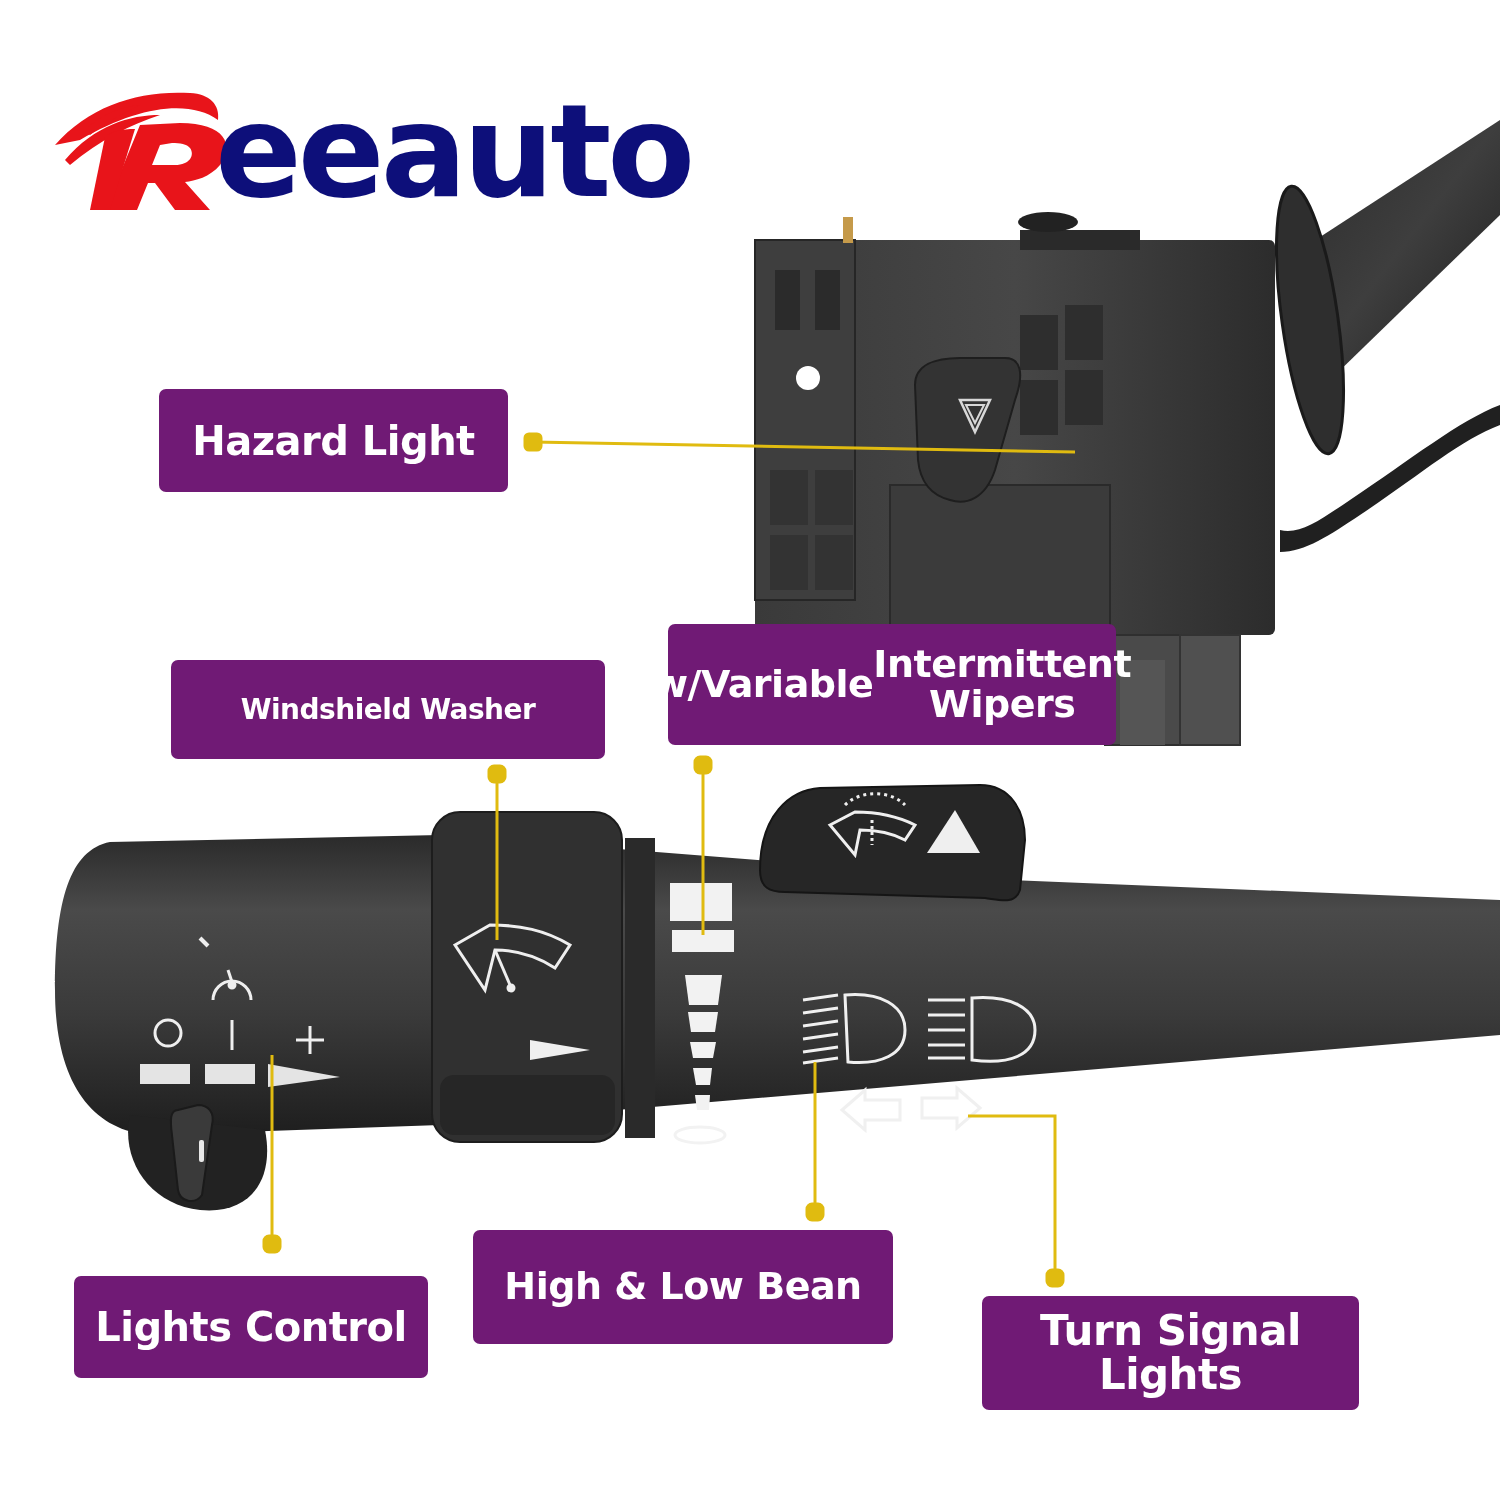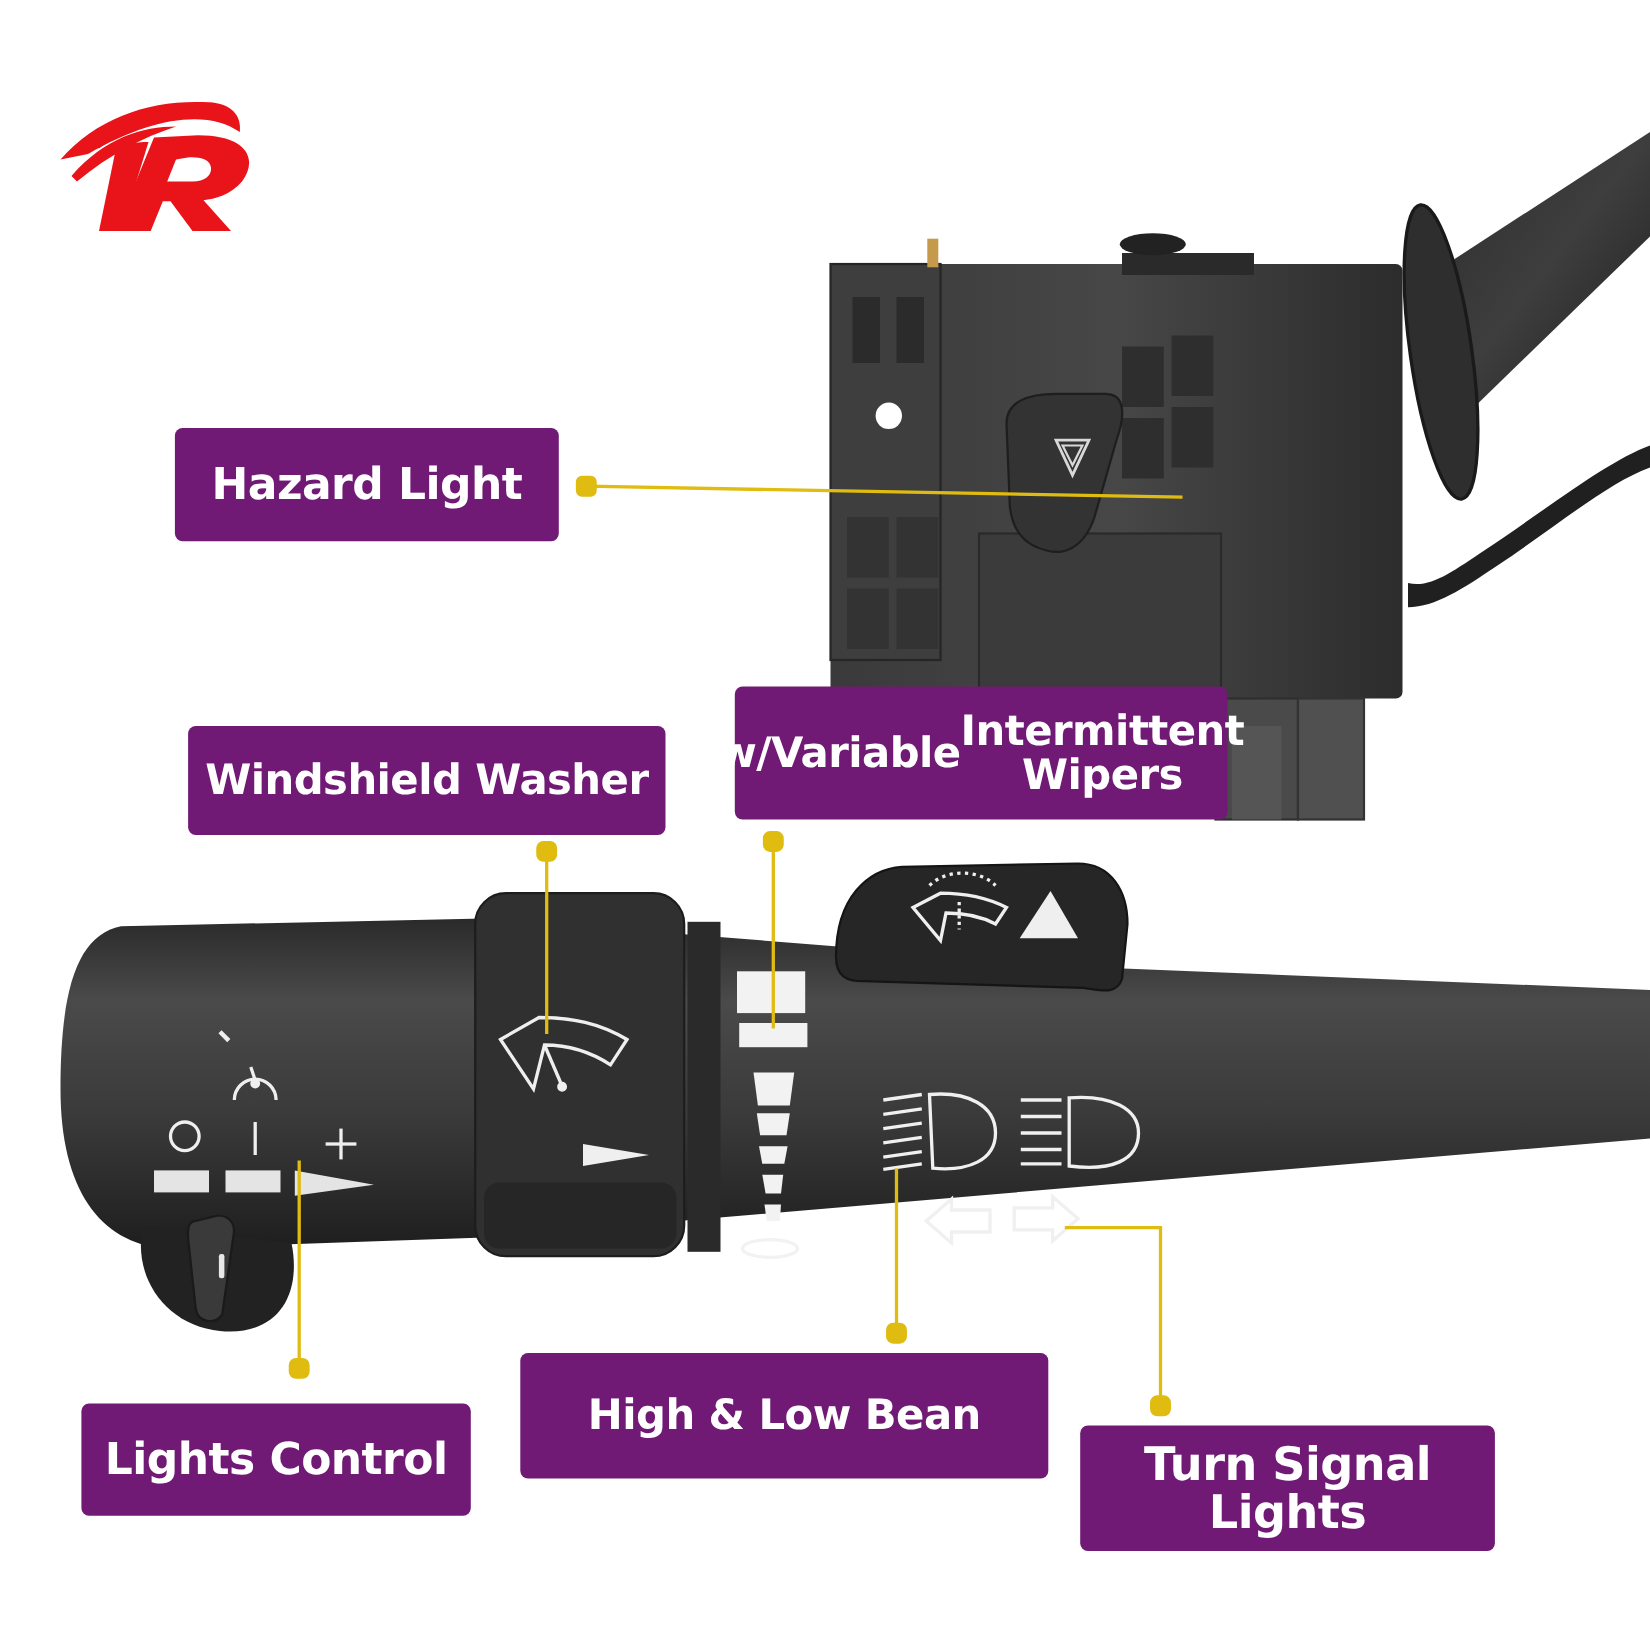--- a/index.html
+++ b/index.html
@@ -7,24 +7,24 @@
 
     
     .logo { position: absolute; left: 50px; top: 85px; width: 620px; height: 130px; }
     .logo-r { position: absolute; left: 0; top: 0; }
     .logo-text { position: absolute; left: 165px; top: 2px; font-family: "DejaVu Sans", sans-serif; font-weight: bold; font-size: 128px; letter-spacing: -4px; color: #0d0f7a; line-height: 130px; }
 
     
     .callout { position: absolute; background: #701a75; border-radius: 7px; color: #ffffff; font-family: "DejaVu Sans", sans-serif; font-weight: bold; display: flex; align-items: center; justify-content: center; text-align: center; line-height: 1.05; letter-spacing: -0.5px; }
     .callout span { display: block; }
     #c-hazard { left: 159px; top: 389px; width: 349px; height: 103px; font-size: 40px; }
-    #c-washer { left: 171px; top: 660px; width: 434px; height: 99px; font-size: 38px; }
+    #c-washer { left: 171px; top: 660px; width: 434px; height: 99px; font-size: 28px; }
     #c-wipers { left: 668px; top: 624px; width: 448px; height: 121px; font-size: 38px; flex-direction: row; }
     #c-cruise { left: 74px; top: 1276px; width: 354px; height: 102px; font-size: 40px; }
-    #c-beam { left: 473px; top: 1230px; width: 480px; height: 114px; font-size: 38px; }
+    #c-beam { left: 473px; top: 1230px; width: 420px; height: 114px; font-size: 38px; }
     #c-turn { left: 982px; top: 1296px; width: 377px; height: 114px; font-size: 42px; }
 
     
     .leader { position: absolute; left: 0; top: 0; pointer-events: none; }
 
     
     .product { position: absolute; left: 0; top: 0; }
   </style>
 </head>
 <body>
@@ -204,20 +204,21 @@
 <div class="logo">
   <svg class="logo-r" width="190" height="130" viewBox="0 0 190 130">
 
     <path d="M5 60 C40 20 90 5 140 8 C160 9 170 20 168 35 C140 15 90 20 30 55 Z" fill="#e8141a"></path>
     <path d="M15 75 C45 40 80 30 110 30 C80 40 50 55 20 80 Z" fill="#e8141a"></path>
     <path d="M35 45 C50 30 70 22 90 20 C70 30 55 38 40 50 Z" fill="#e8141a"></path>
 
     <path d="M55 125 L90 40 L130 38 C175 38 185 60 170 80 C160 92 145 96 135 97 L160 125 L125 125 L105 98 L98 98 L87 125 Z M110 60 L102 80 L125 80 C140 80 145 70 140 63 C137 59 130 58 122 58 Z" fill="#e8141a"></path>
     <path d="M55 52 C62 46 72 44 85 44 L60 125 L40 125 Z" fill="#e8141a"></path>
   </svg>
+  <span class="logo-text">eeauto</span>
 </div>
 
 <div class="callout" id="c-hazard">
   <span>Hazard Light</span>
 </div>
 
 <div class="callout" id="c-washer">
   <span>Windshield Washer</span>
 </div>
 

